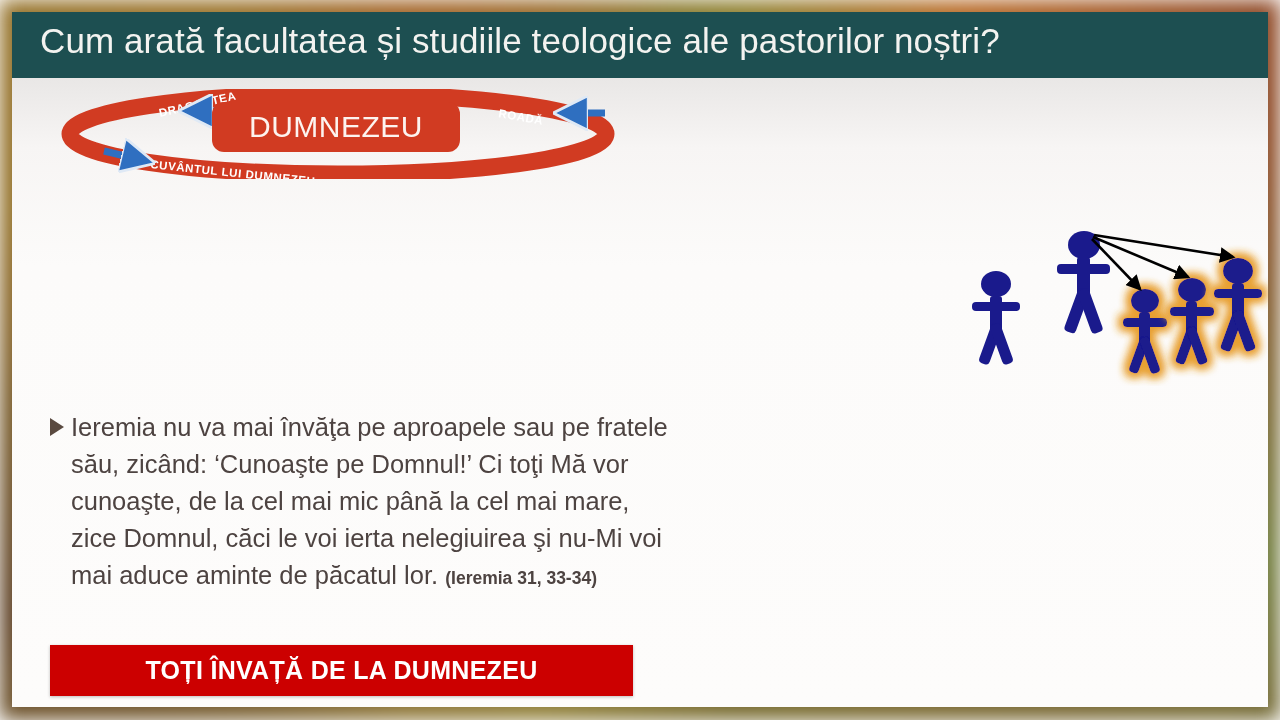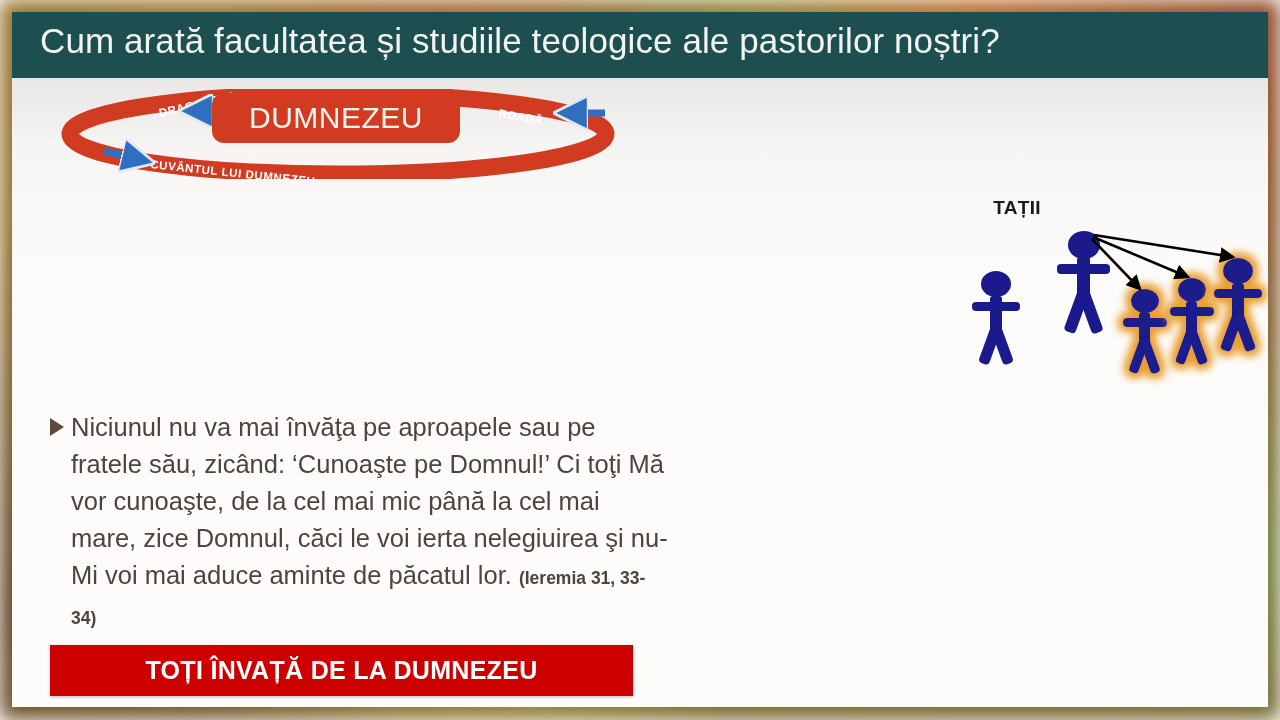--- a/index.html
+++ b/index.html
@@ -61,21 +61,21 @@
 
   
   #dumnezeu-diagram {
     position: absolute;
     left: 48px; top: 11px;
     width: 560px; height: 90px;
   }
   #dumnezeu-diagram svg { display:block; }
   #dumnezeu-label {
     position: absolute;
-    left: 152px; top: 4px;
+    left: 152px; top: 13px;
     width: 248px; height: 50px;
     background: #d13b22;
     border-radius: 12px;
     display: flex; align-items: center; justify-content: center;
     color: #fdf3ef;
     font-size: 30px;
     font-weight: 400;
     letter-spacing: .5px;
   }
 
@@ -175,30 +175,29 @@
         <line x1="168" y1="22" x2="128" y2="22" stroke="#2f6fc0" stroke-width="7" marker-end="url(#bluehead)"></line>
         <line x1="545" y1="24" x2="503" y2="24" stroke="#2f6fc0" stroke-width="7" marker-end="url(#bluehead)"></line>
         <line x1="44" y1="62" x2="86" y2="72" stroke="#2f6fc0" stroke-width="7" marker-end="url(#bluehead)"></line>
       </svg>
       <div id="dumnezeu-label">DUMNEZEU</div>
     </div>
 
 
     <div id="bullet-2" class="bullet-block">
       <span class="bullet-marker"></span>
-      <span class="bullet-text"><span>Niciunul nu va mai învăţa pe aproapele sau pe fratele său, zicând: ‘Cunoaşte pe Domnul!’ Ci toţi Mă vor cunoaşte, de la cel mai mic până la cel mai mare, zice Domnul, căci le voi ierta nelegiuirea şi nu-Mi voi mai aduce aminte de păcatul lor. </span><span class="verse-ref">(Ieremia 31, 33-34)</span></span>
+      <span class="bullet-text"><span>Ieremia nu va mai învăţa pe aproapele sau pe fratele său, zicând: ‘Cunoaşte pe Domnul!’ Ci toţi Mă vor cunoaşte, de la cel mai mic până la cel mai mare, zice Domnul, căci le voi ierta nelegiuirea şi nu-Mi voi mai aduce aminte de păcatul lor. </span><span class="verse-ref">(Ieremia 31, 33-34)</span></span>
     </div>
 
     <div id="red-banner">
       <span id="red-banner-text">TOȚI ÎNVAȚĂ DE LA DUMNEZEU</span>
     </div>
 
     <div id="theology-group">
       <div id="theology-caption">
-        <span class="line">TAȚII</span>
       </div>
 
       <svg id="theology-svg" width="356" height="260" viewBox="0 0 356 260">
         <defs>
           <filter id="orangeglow" x="-70%" y="-70%" width="240%" height="240%">
             <feMorphology operator="dilate" radius="3" in="SourceAlpha" result="thick"></feMorphology>
             <feGaussianBlur in="thick" stdDeviation="5" result="blurred"></feGaussianBlur>
             <feFlood flood-color="#e8a033" flood-opacity="1" result="col"></feFlood>
             <feComposite in="col" in2="blurred" operator="in" result="glow"></feComposite>
             <feMerge>

